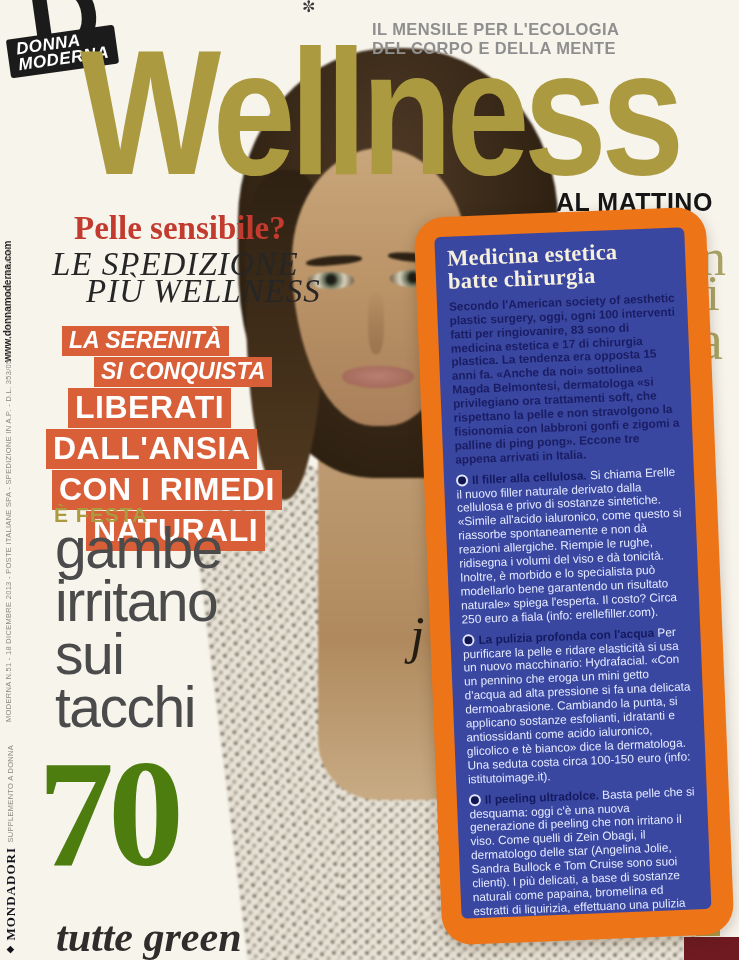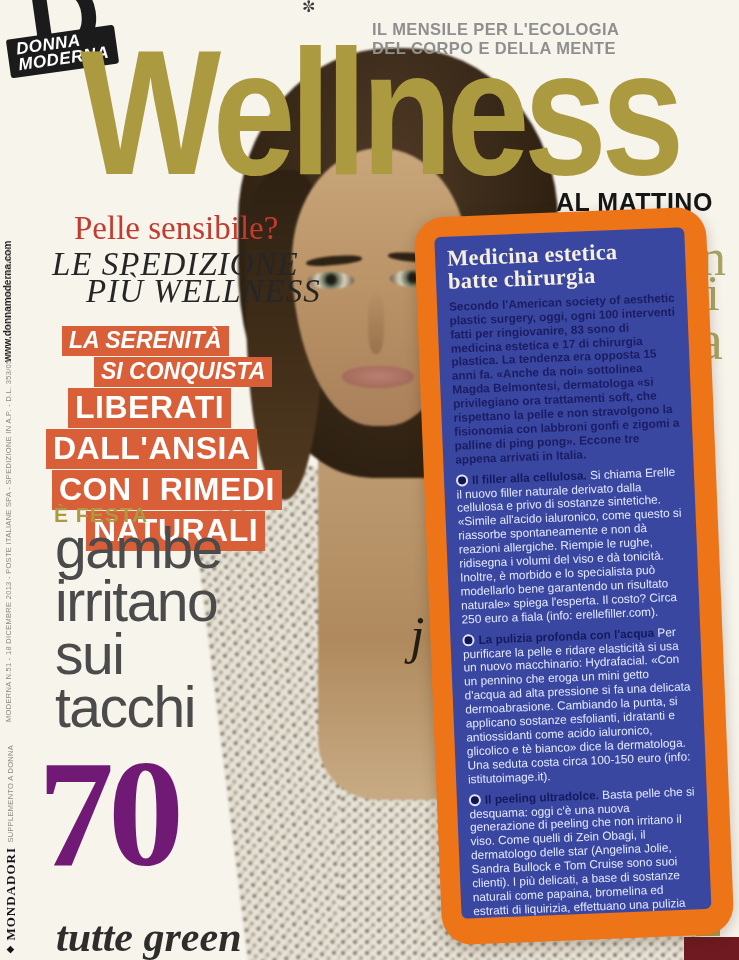--- a/index.html
+++ b/index.html
@@ -54,35 +54,35 @@
   .wellness{left:80px;top:24px;font-size:178px;font-weight:700;color:#ab9a40;
             letter-spacing:-7px;line-height:1;transform:scaleX(.84);transform-origin:left top;}
   .bigd{left:28px;top:-34px;font-size:100px;font-weight:900;color:#1b1b1b;
         transform:rotate(-8deg);line-height:1;}
   .logotab{left:8px;top:32px;background:#1b1b1b;color:#fff;padding:3px 9px 4px;
            transform:rotate(-8deg);border-radius:3px;font-weight:700;font-style:italic;
            font-size:17px;line-height:.95;letter-spacing:.5px;}
   .tagline{left:372px;top:20px;font-size:16.5px;font-weight:700;color:#8f8f8f;
            letter-spacing:.4px;line-height:1.15;}
   .mattino{left:556px;top:188px;font-size:25px;font-weight:800;color:#161616;letter-spacing:.5px;}
-  .kicker{left:74px;top:210px;font-family:"Liberation Serif",serif;font-weight:400;
+  .kicker{left:74px;top:210px;font-family:"Liberation Serif",serif;font-weight:700;
           font-size:33px;color:#c23b2e;}
   .sol{font-family:"Liberation Serif",serif;font-style:italic;font-size:33px;
        color:#262626;letter-spacing:1px;line-height:1;}
   .sol1{left:52px;top:248px;} .sol2{left:86px;top:275px;}
   .tags{left:46px;top:326px;}
   .tag{display:table;background:#d95f38;color:#fff;font-weight:700;padding:1px 7px 2px;
        margin-bottom:1px;white-space:nowrap;}
   .tag.sm{font-size:23px;font-style:italic;}
   .tag.lg{font-size:32px;letter-spacing:.5px;}
   .festa{left:54px;top:503px;font-size:21px;font-weight:700;color:#ab9a40;letter-spacing:1px;}
   .legs{left:55px;top:522px;font-size:57px;color:#4b4b4b;letter-spacing:-1.5px;line-height:.93;}
   .legs span{display:block;}
   .seventy{left:38px;top:738px;font-family:"Liberation Serif",serif;font-weight:700;
-           font-size:152px;color:#701a75;line-height:1;letter-spacing:-6px;}
+           font-size:152px;color:#4d7c0f;line-height:1;letter-spacing:-6px;}
   .gift{font-family:"Liberation Serif",serif;font-style:italic;font-weight:700;
         font-size:42px;color:#2f2d2b;line-height:1;}
   .gift1{left:56px;top:874px;} .gift2{left:56px;top:916px;}
   .mark{left:302px;top:-3px;font-size:16px;color:#3a3a3a;}
 
   
   .vtext{position:absolute;writing-mode:vertical-rl;transform:rotate(180deg);
          white-space:nowrap;z-index:2;}
   .site{left:2px;top:226px;height:136px;font-size:10px;font-weight:700;color:#1e1e1e;}
   .issue{left:4px;top:362px;height:360px;font-size:7.5px;color:#8d8a82;letter-spacing:.3px;}

